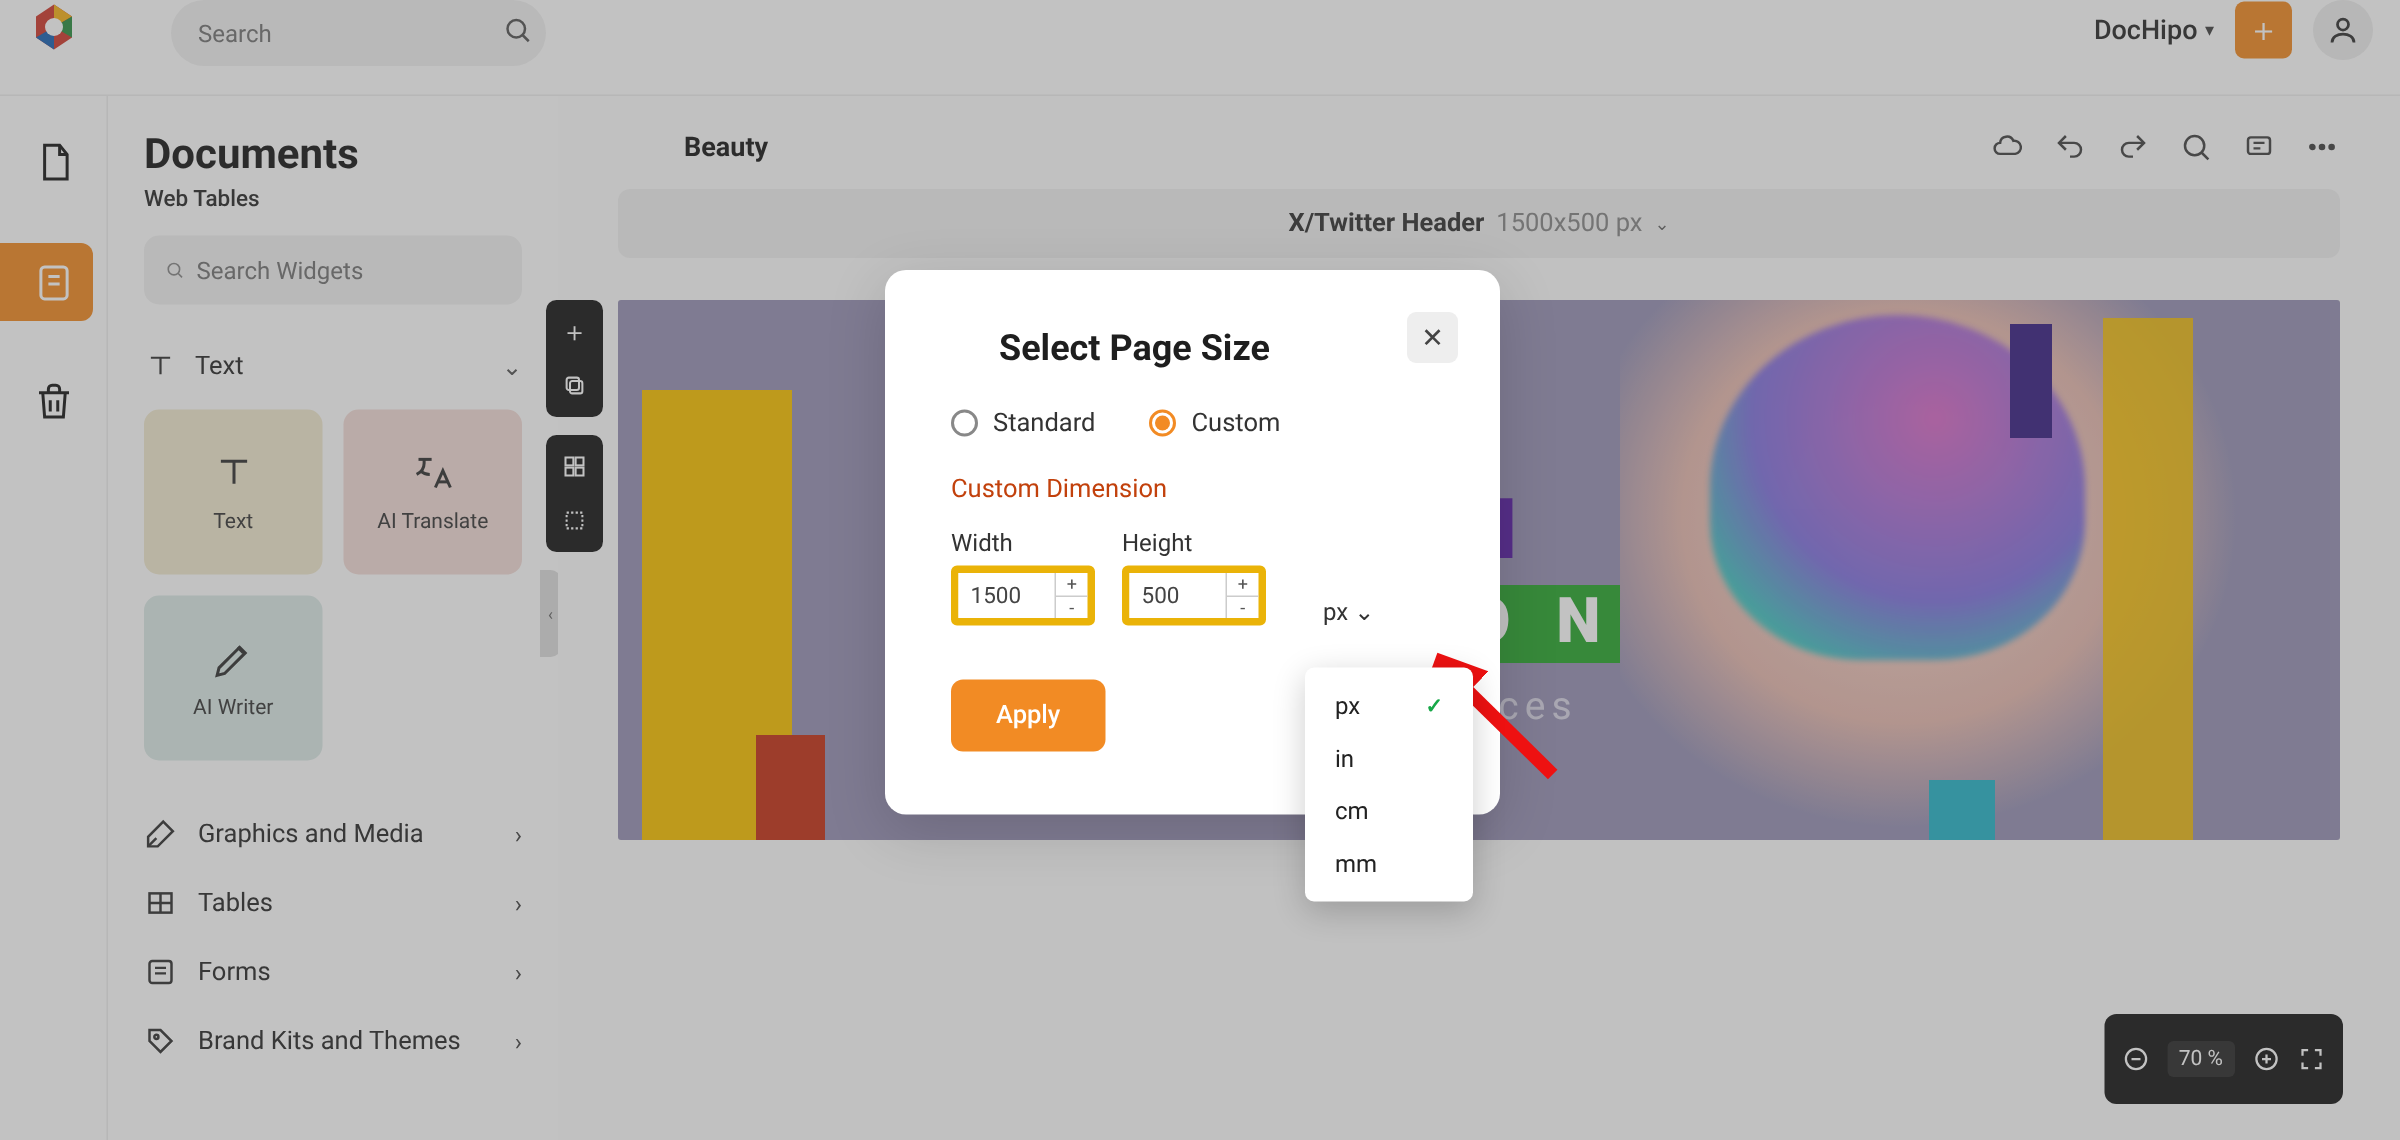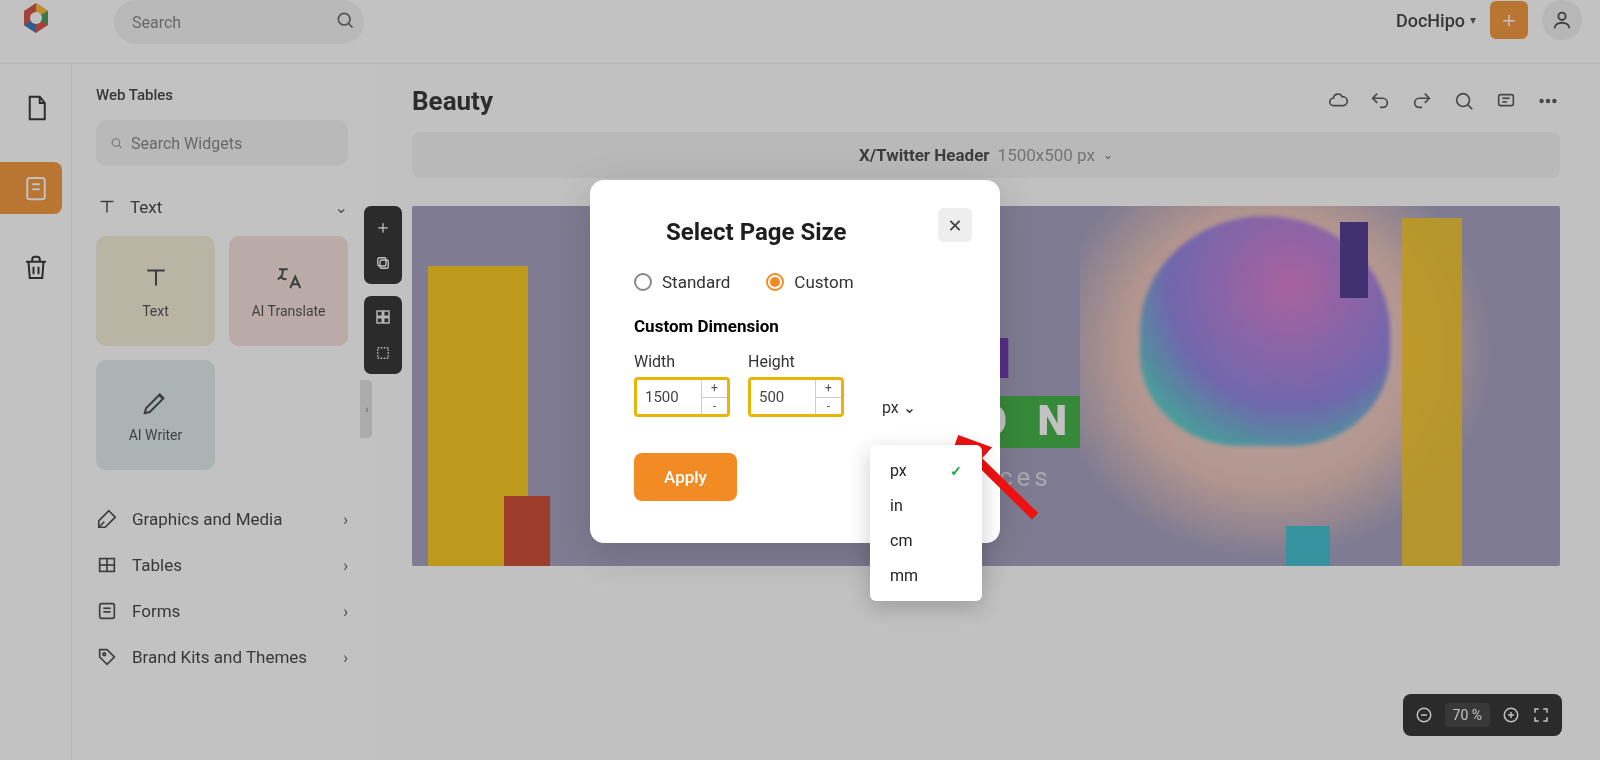--- a/index.html
+++ b/index.html
@@ -50,21 +50,21 @@
     .cat-row svg { width: 22px; height: 22px; stroke: #333; fill: none; stroke-width: 1.8; }
     .cat-row .label { font-size: 17px; color: #2b2b2b; }
     .cat-row .caret { margin-left: auto; color: #444; }
 
     
     .collapse-handle { position: absolute; left: 360px; top: 380px; width: 14px; height: 58px; background: #ddd; border-radius: 0 7px 7px 0; display: flex; align-items: center; justify-content: center; color: #666; font-size: 11px; cursor: pointer; }
 
     
     .canvas-area { position: absolute; left: 372px; right: 0; top: 64px; bottom: 0; background: #fdfdfd; padding: 22px 40px; }
     .canvas-header { display: flex; align-items: center; }
-    .doc-name { font-size: 26px; font-weight: 700; color: #1a1a1a; }
+    .doc-name { font-size: 18px; font-weight: 700; color: #1a1a1a; margin-left: 44px; }
     .ch-actions { margin-left: auto; display: flex; align-items: center; gap: 18px; color: #555; }
     .ch-actions .ic { width: 24px; height: 24px; cursor: pointer; display: flex; align-items: center; justify-content: center; }
     .ch-actions svg { width: 22px; height: 22px; stroke: #444; fill: none; stroke-width: 1.8; }
 
     .size-bar { margin-top: 16px; height: 46px; background: #f2f2f2; border-radius: 8px; display: flex; align-items: center; justify-content: center; gap: 8px; font-size: 17px; color: #333; cursor: pointer; }
     .size-bar .dim { color: #888; }
     .size-bar .chev { color: #666; }
 
     
     .canvas-wrap { margin-top: 28px; position: relative; }
@@ -93,41 +93,41 @@
     
     .modal-backdrop { position: absolute; inset: 0; background: rgba(80,80,80,0.35); z-index: 40; }
     .modal { position: absolute; left: 590px; top: 180px; width: 410px; background: #fff; border-radius: 14px; padding: 38px 44px 42px; z-index: 50; box-shadow: 0 10px 40px rgba(0,0,0,.15); }
     .modal-title { font-size: 24px; font-weight: 700; color: #1e1e1e; margin-bottom: 26px; margin-left: 32px; }
     .modal-close { position: absolute; right: 28px; top: 28px; width: 34px; height: 34px; background: #eee; border-radius: 6px; display: flex; align-items: center; justify-content: center; font-size: 18px; color: #444; cursor: pointer; }
     .radio-row { display: flex; gap: 36px; margin-bottom: 24px; }
     .radio-opt { display: flex; align-items: center; gap: 10px; font-size: 17px; color: #333; cursor: pointer; }
     .rdot { width: 18px; height: 18px; border: 2px solid #888; border-radius: 50%; display: flex; align-items: center; justify-content: center; }
     .radio-opt.sel .rdot { border-color: #f28b24; }
     .radio-opt.sel .rdot::after { content: ''; width: 10px; height: 10px; background: #f28b24; border-radius: 50%; }
-    .section-label { font-size: 17px; font-weight: 700; color: #000000; margin-bottom: 16px; }
+    .section-label { font-size: 17px; font-weight: 400; color: #c2410c; margin-bottom: 16px; }
     .dim-row { display: flex; gap: 18px; align-items: flex-end; }
     .dim-col { display: flex; flex-direction: column; gap: 6px; }
     .dim-col .lbl { font-size: 16px; color: #333; }
-    .num-input { display: flex; border: 3px solid #eab308; border-radius: 4px; height: 40px; width: 96px; }
+    .num-input { display: flex; border: 5px solid #eab308; border-radius: 4px; height: 40px; width: 96px; }
     .num-input input { border: none; outline: none; width: 64px; padding: 0 8px; font-size: 15px; color: #444; }
     .num-input .spin { width: 26px; display: flex; flex-direction: column; border-left: 1px solid #ccc; }
     .num-input .spin div { flex: 1; display: flex; align-items: center; justify-content: center; font-size: 12px; color: #555; cursor: pointer; }
     .num-input .spin div:first-child { border-bottom: 1px solid #ccc; }
 
     .unit-sel { margin-left: 20px; display: flex; align-items: center; gap: 4px; font-size: 16px; color: #333; cursor: pointer; }
 
     .apply-btn { margin-top: 36px; background: #f28b24; color: #fff; font-size: 17px; font-weight: 500; padding: 14px 30px; border: none; border-radius: 8px; cursor: pointer; }
 
     
     .unit-menu { position: absolute; left: 870px; top: 445px; z-index: 70; width: 112px; background: #fff; border-radius: 6px; box-shadow: 0 6px 22px rgba(0,0,0,.2); padding: 8px 0; }
     .unit-item { padding: 8px 20px; font-size: 16px; color: #222; display: flex; align-items: center; cursor: pointer; }
     .unit-item .check { margin-left: auto; color: #17a848; font-weight: bold; font-size: 14px; }
 
     
-    .zoombar { position: absolute; right: 38px; bottom: 24px; background: #171717; border-radius: 8px; height: 42px; display: flex; align-items: center; padding: 0 12px; gap: 12px; color: #fff; z-index: 30; }
+    .zoombar { position: absolute; right: 38px; bottom: 24px; background: #171717; border-radius: 8px; height: 60px; display: flex; align-items: center; padding: 0 12px; gap: 12px; color: #fff; z-index: 30; }
     .zoombar .zbtn { cursor: pointer; font-size: 18px; display: flex; align-items: center; }
     .zoombar .zval { background: #2b2b2b; border-radius: 4px; padding: 4px 8px; font-size: 14px; }
   </style>
 </head>
 <body>
 
 <div class="topbar">
   <div class="logo">
     <svg viewBox="0 0 36 36">
         <path d="M18 3 L30 11 L30 25 L18 33 L6 25 L6 11 Z" fill="#cf3b2e"></path>
@@ -182,20 +182,21 @@
         <path d="M4 7h16"></path>
         <path d="M9 7V5a2 2 0 0 1 2-2h2a2 2 0 0 1 2 2v2"></path>
         <path d="M6 7l1 13h10l1-13"></path>
         <line x1="10" y1="11" x2="10" y2="17"></line>
         <line x1="14" y1="11" x2="14" y2="17"></line>
       </svg>
   </div>
 </div>
 
 <div class="sidepanel">
+  <div class="sp-title">Documents</div>
   <div class="sp-sub">Web Tables</div>
   <div class="search-widgets">
     <svg width="18" height="18" viewBox="0 0 24 24" fill="none" stroke="#888" stroke-width="2">
         <circle cx="11" cy="11" r="7"></circle>
         <line x1="21" y1="21" x2="16" y2="16"></line>
       </svg>
     <input placeholder="Search Widgets" style="">
   </div>
 
   <div class="acc-row">

